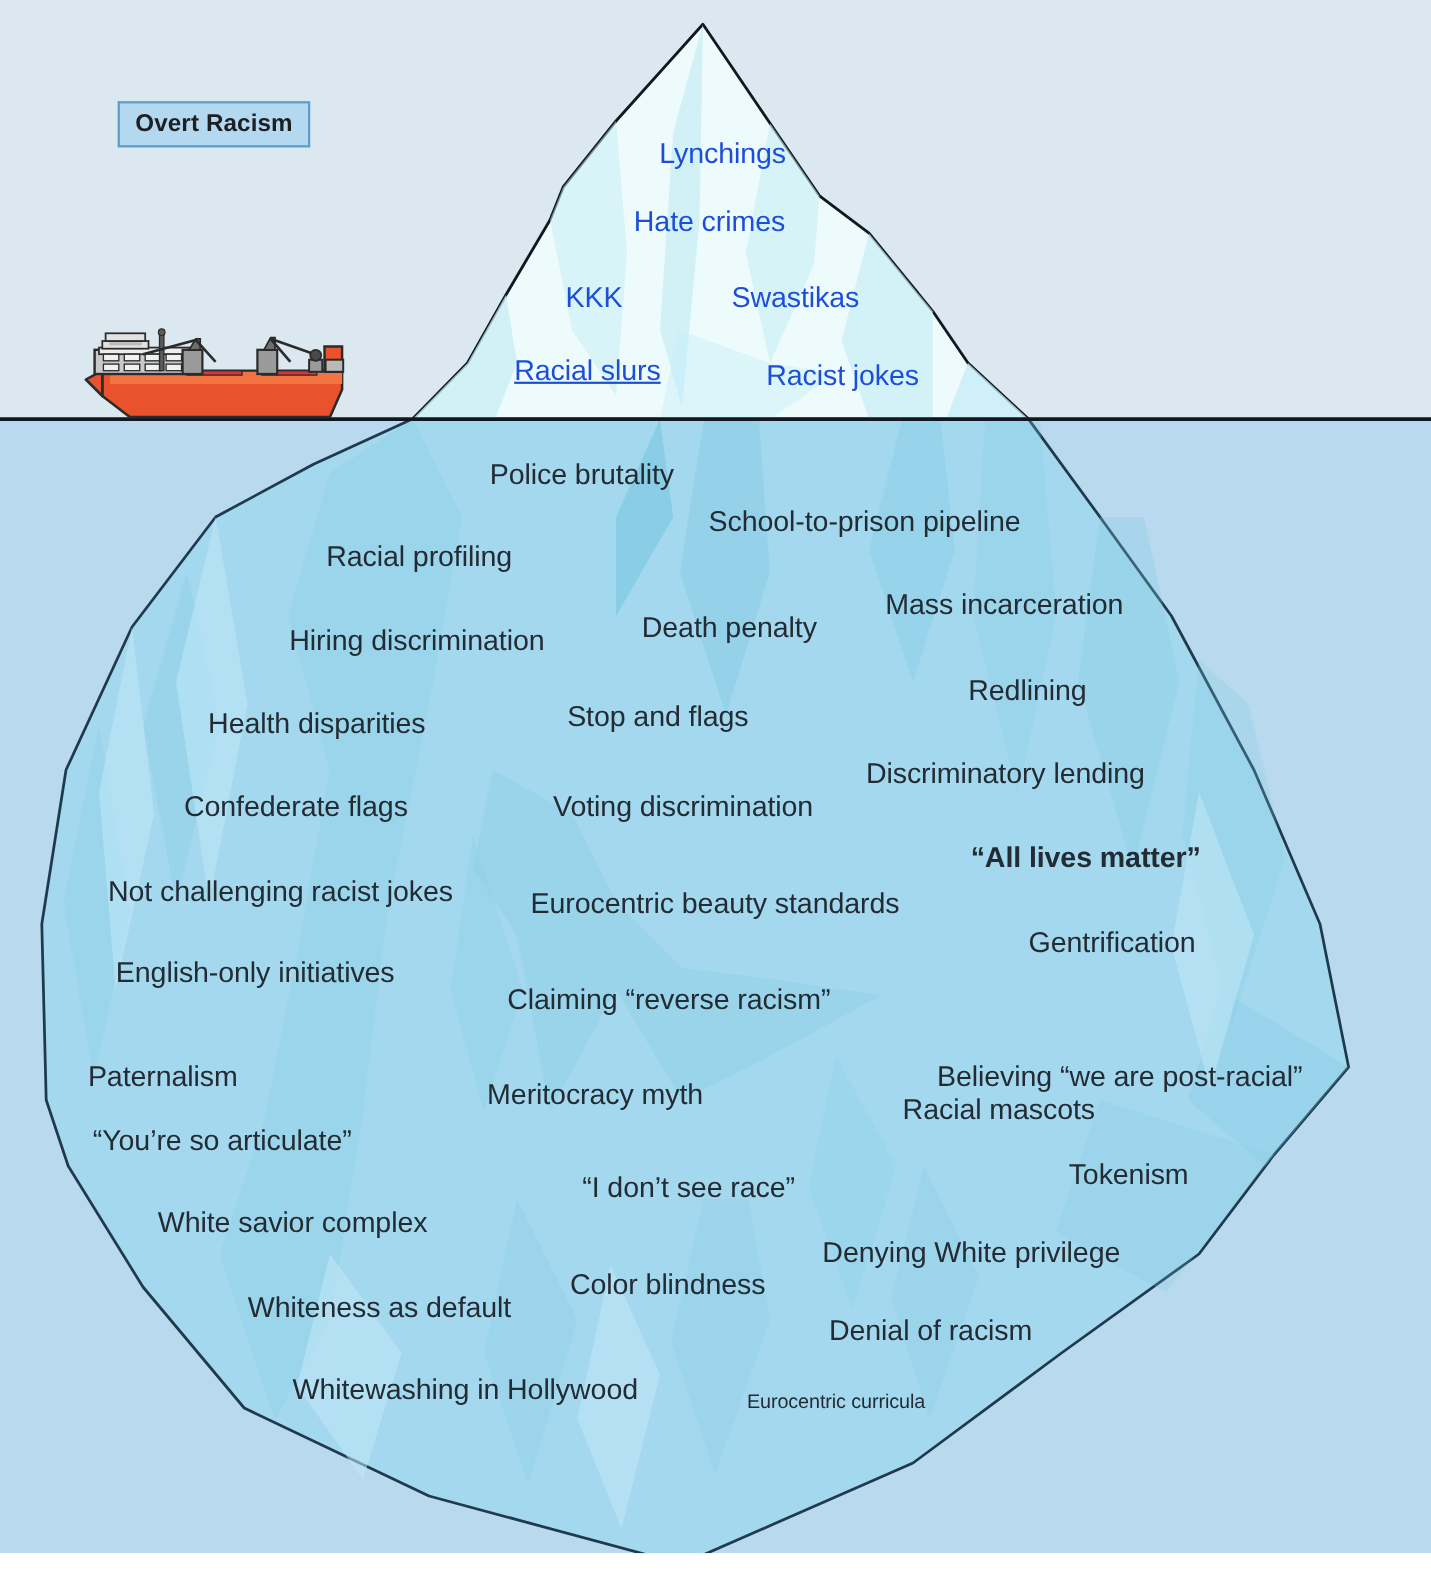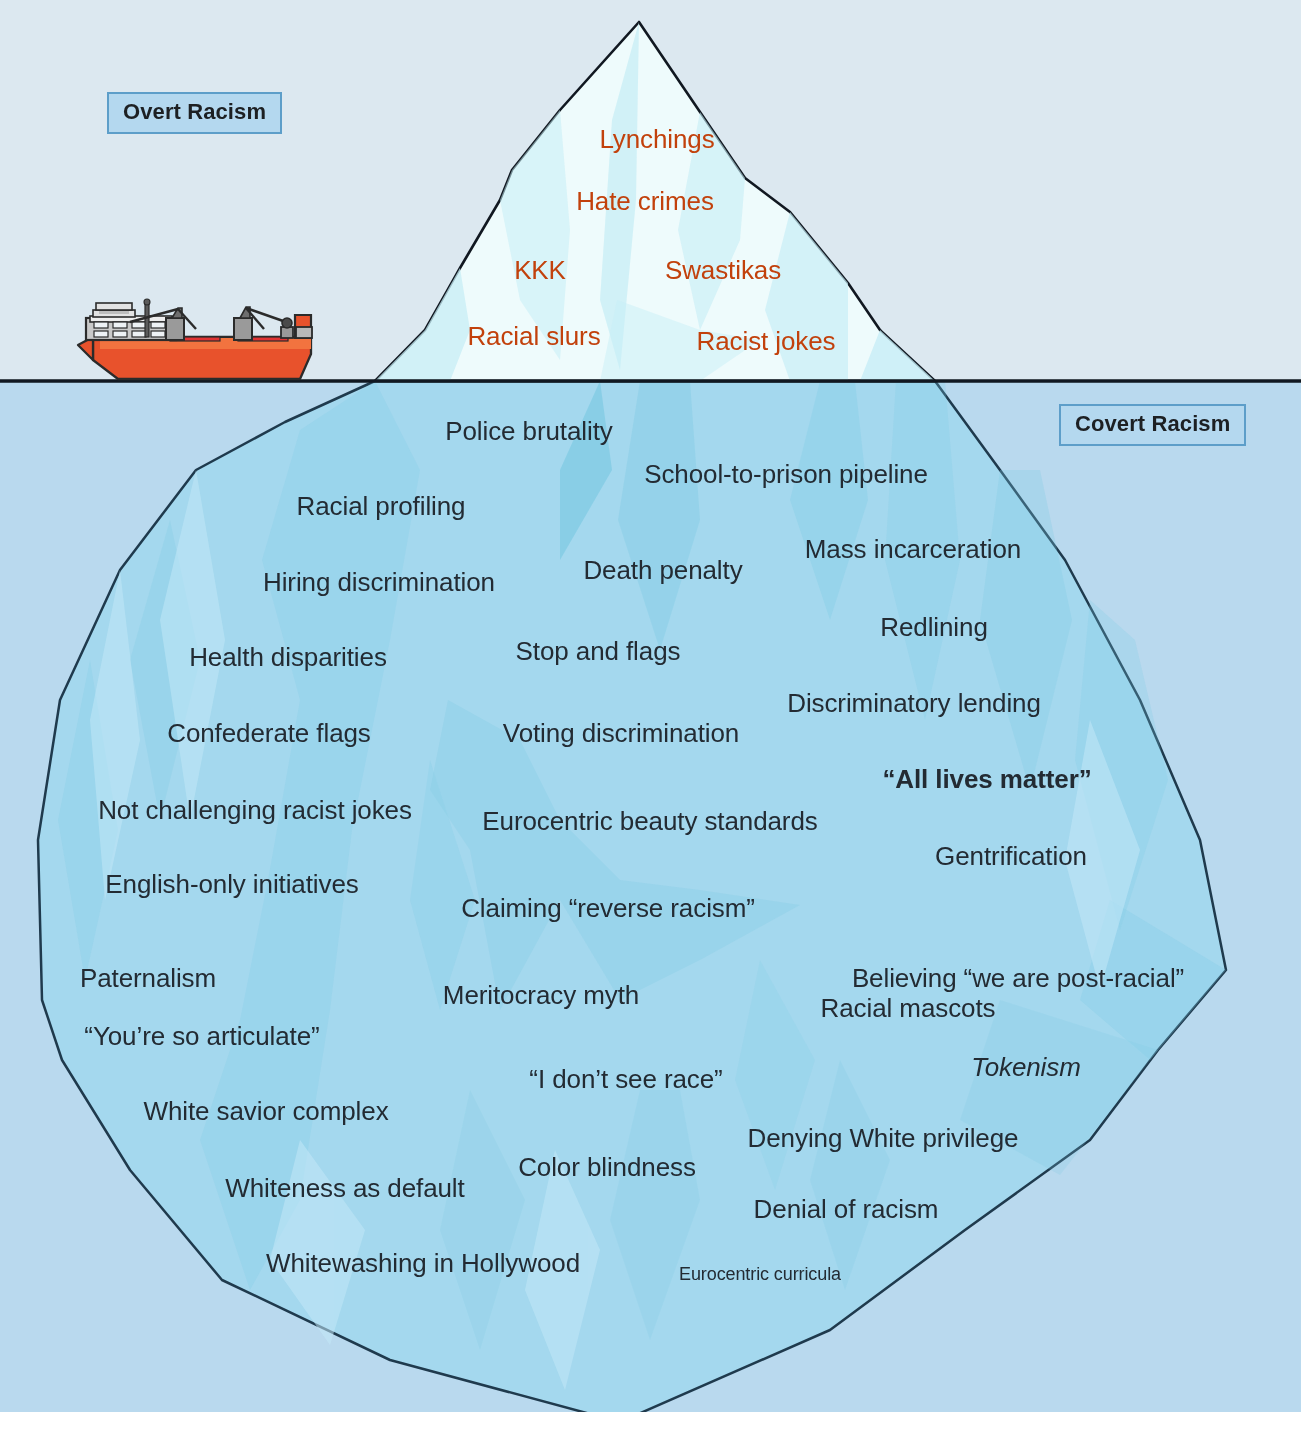--- a/index.html
+++ b/index.html
@@ -42,21 +42,21 @@
   .term {
     position: absolute;
     font-size: 25.5px;
     color: #232b33;
     white-space: nowrap;
     line-height: 1;
     letter-spacing: -0.1px;
     transform: translate(-50%, -50%);
     pointer-events: none;
   }
-  .term.overt { color: #c2410c; }
+  .term.overt { color: #1d4ed8; }
 </style>
 </head>
 <body>
 
 <div id="stage">
 
   <svg id="scene" viewBox="0 0 1301 1451" xmlns="http://www.w3.org/2000/svg">
 
     <rect x="0" y="0" width="1301" height="381" fill="#dce8f0"></rect>
 
@@ -158,28 +158,27 @@
       <line x1="246" y1="308" x2="264" y2="329" stroke="#2b2b2b" stroke-width="2.4"></line>
 
       <rect x="281" y="327" width="12" height="11" fill="#9a9a9a" stroke="#2b2b2b" stroke-width="1.8"></rect>
       <circle cx="287" cy="323" r="5" fill="#4a4a4a" stroke="#2b2b2b" stroke-width="1.6"></circle>
       <rect x="296" y="327" width="16" height="11" fill="#b9b9b9" stroke="#2b2b2b" stroke-width="1.8"></rect>
     </g>
   </svg>
 
   <div id="overt-label" class="label-box">Overt Racism</div>
 
-  <div id="covert-label" class="label-box">Covert Racism</div>
 
   <div id="overt-terms">
       <div class="term overt" style="left: 657px; top: 139px; font-size: 26px;">Lynchings</div>
       <div class="term overt" style="left: 645px; top: 201px; font-size: 26px;">Hate crimes</div>
       <div class="term overt" style="left: 540px; top: 270px; font-size: 26px;">KKK</div>
       <div class="term overt" style="left: 723px; top: 270px; font-size: 26px;">Swastikas</div>
-      <div class="term overt" style="left: 534px; top: 336px; font-size: 26px;">Racial slurs</div>
+      <div class="term overt" style="left: 534px; top: 336px; font-size: 26px; text-decoration: underline;">Racial slurs</div>
       <div class="term overt" style="left: 766px; top: 341px; font-size: 26px;">Racist jokes</div>
     </div>
   <div id="covert-terms">
       <div class="term covert" style="left: 529px; top: 431px; font-size: 26px;">Police brutality</div>
       <div class="term covert" style="left: 786px; top: 474px; font-size: 26px;">School-to-prison pipeline</div>
       <div class="term covert" style="left: 381px; top: 506px; font-size: 26px;">Racial profiling</div>
       <div class="term covert" style="left: 913px; top: 549px; font-size: 26px;">Mass incarceration</div>
       <div class="term covert" style="left: 663px; top: 570px; font-size: 26px;">Death penalty</div>
       <div class="term covert" style="left: 379px; top: 582px; font-size: 26px;">Hiring discrimination</div>
       <div class="term covert" style="left: 934px; top: 627px; font-size: 26px;">Redlining</div>
@@ -192,21 +191,21 @@
       <div class="term covert" style="left: 255px; top: 810px; font-size: 26px;">Not challenging racist jokes</div>
       <div class="term covert" style="left: 650px; top: 821px; font-size: 26px;">Eurocentric beauty standards</div>
       <div class="term covert" style="left: 1011px; top: 856px; font-size: 26px;">Gentrification</div>
       <div class="term covert" style="left: 232px; top: 884px; font-size: 26px;">English-only initiatives</div>
       <div class="term covert" style="left: 608px; top: 908px; font-size: 26px;">Claiming “reverse racism”</div>
       <div class="term covert" style="left: 1018px; top: 978px; font-size: 26px;">Believing “we are post-racial”</div>
       <div class="term covert" style="left: 148px; top: 960px; font-size: 26px; margin-top: 18px;">Paternalism</div>
       <div class="term covert" style="left: 541px; top: 995px; font-size: 26px;">Meritocracy myth</div>
       <div class="term covert" style="left: 908px; top: 1008px; font-size: 26px;">Racial mascots</div>
       <div class="term covert" style="left: 202px; top: 1036px; font-size: 26px;">“You’re so articulate”</div>
-      <div class="term covert" style="left: 1026px; top: 1067px; font-size: 26px; font-style: italic;">Tokenism</div>
+      <div class="term covert" style="left: 1026px; top: 1067px; font-size: 26px;">Tokenism</div>
       <div class="term covert" style="left: 626px; top: 1079px; font-size: 26px;">“I don’t see race”</div>
       <div class="term covert" style="left: 266px; top: 1111px; font-size: 26px;">White savior complex</div>
       <div class="term covert" style="left: 883px; top: 1138px; font-size: 26px;">Denying White privilege</div>
       <div class="term covert" style="left: 607px; top: 1167px; font-size: 26px;">Color blindness</div>
       <div class="term covert" style="left: 345px; top: 1188px; font-size: 26px;">Whiteness as default</div>
       <div class="term covert" style="left: 846px; top: 1209px; font-size: 26px;">Denial of racism</div>
       <div class="term covert" style="left: 423px; top: 1263px; font-size: 26px;">Whitewashing in Hollywood</div>
       <div class="term covert" style="left: 760px; top: 1274px; font-size: 18px;">Eurocentric curricula</div>
     </div>
 

